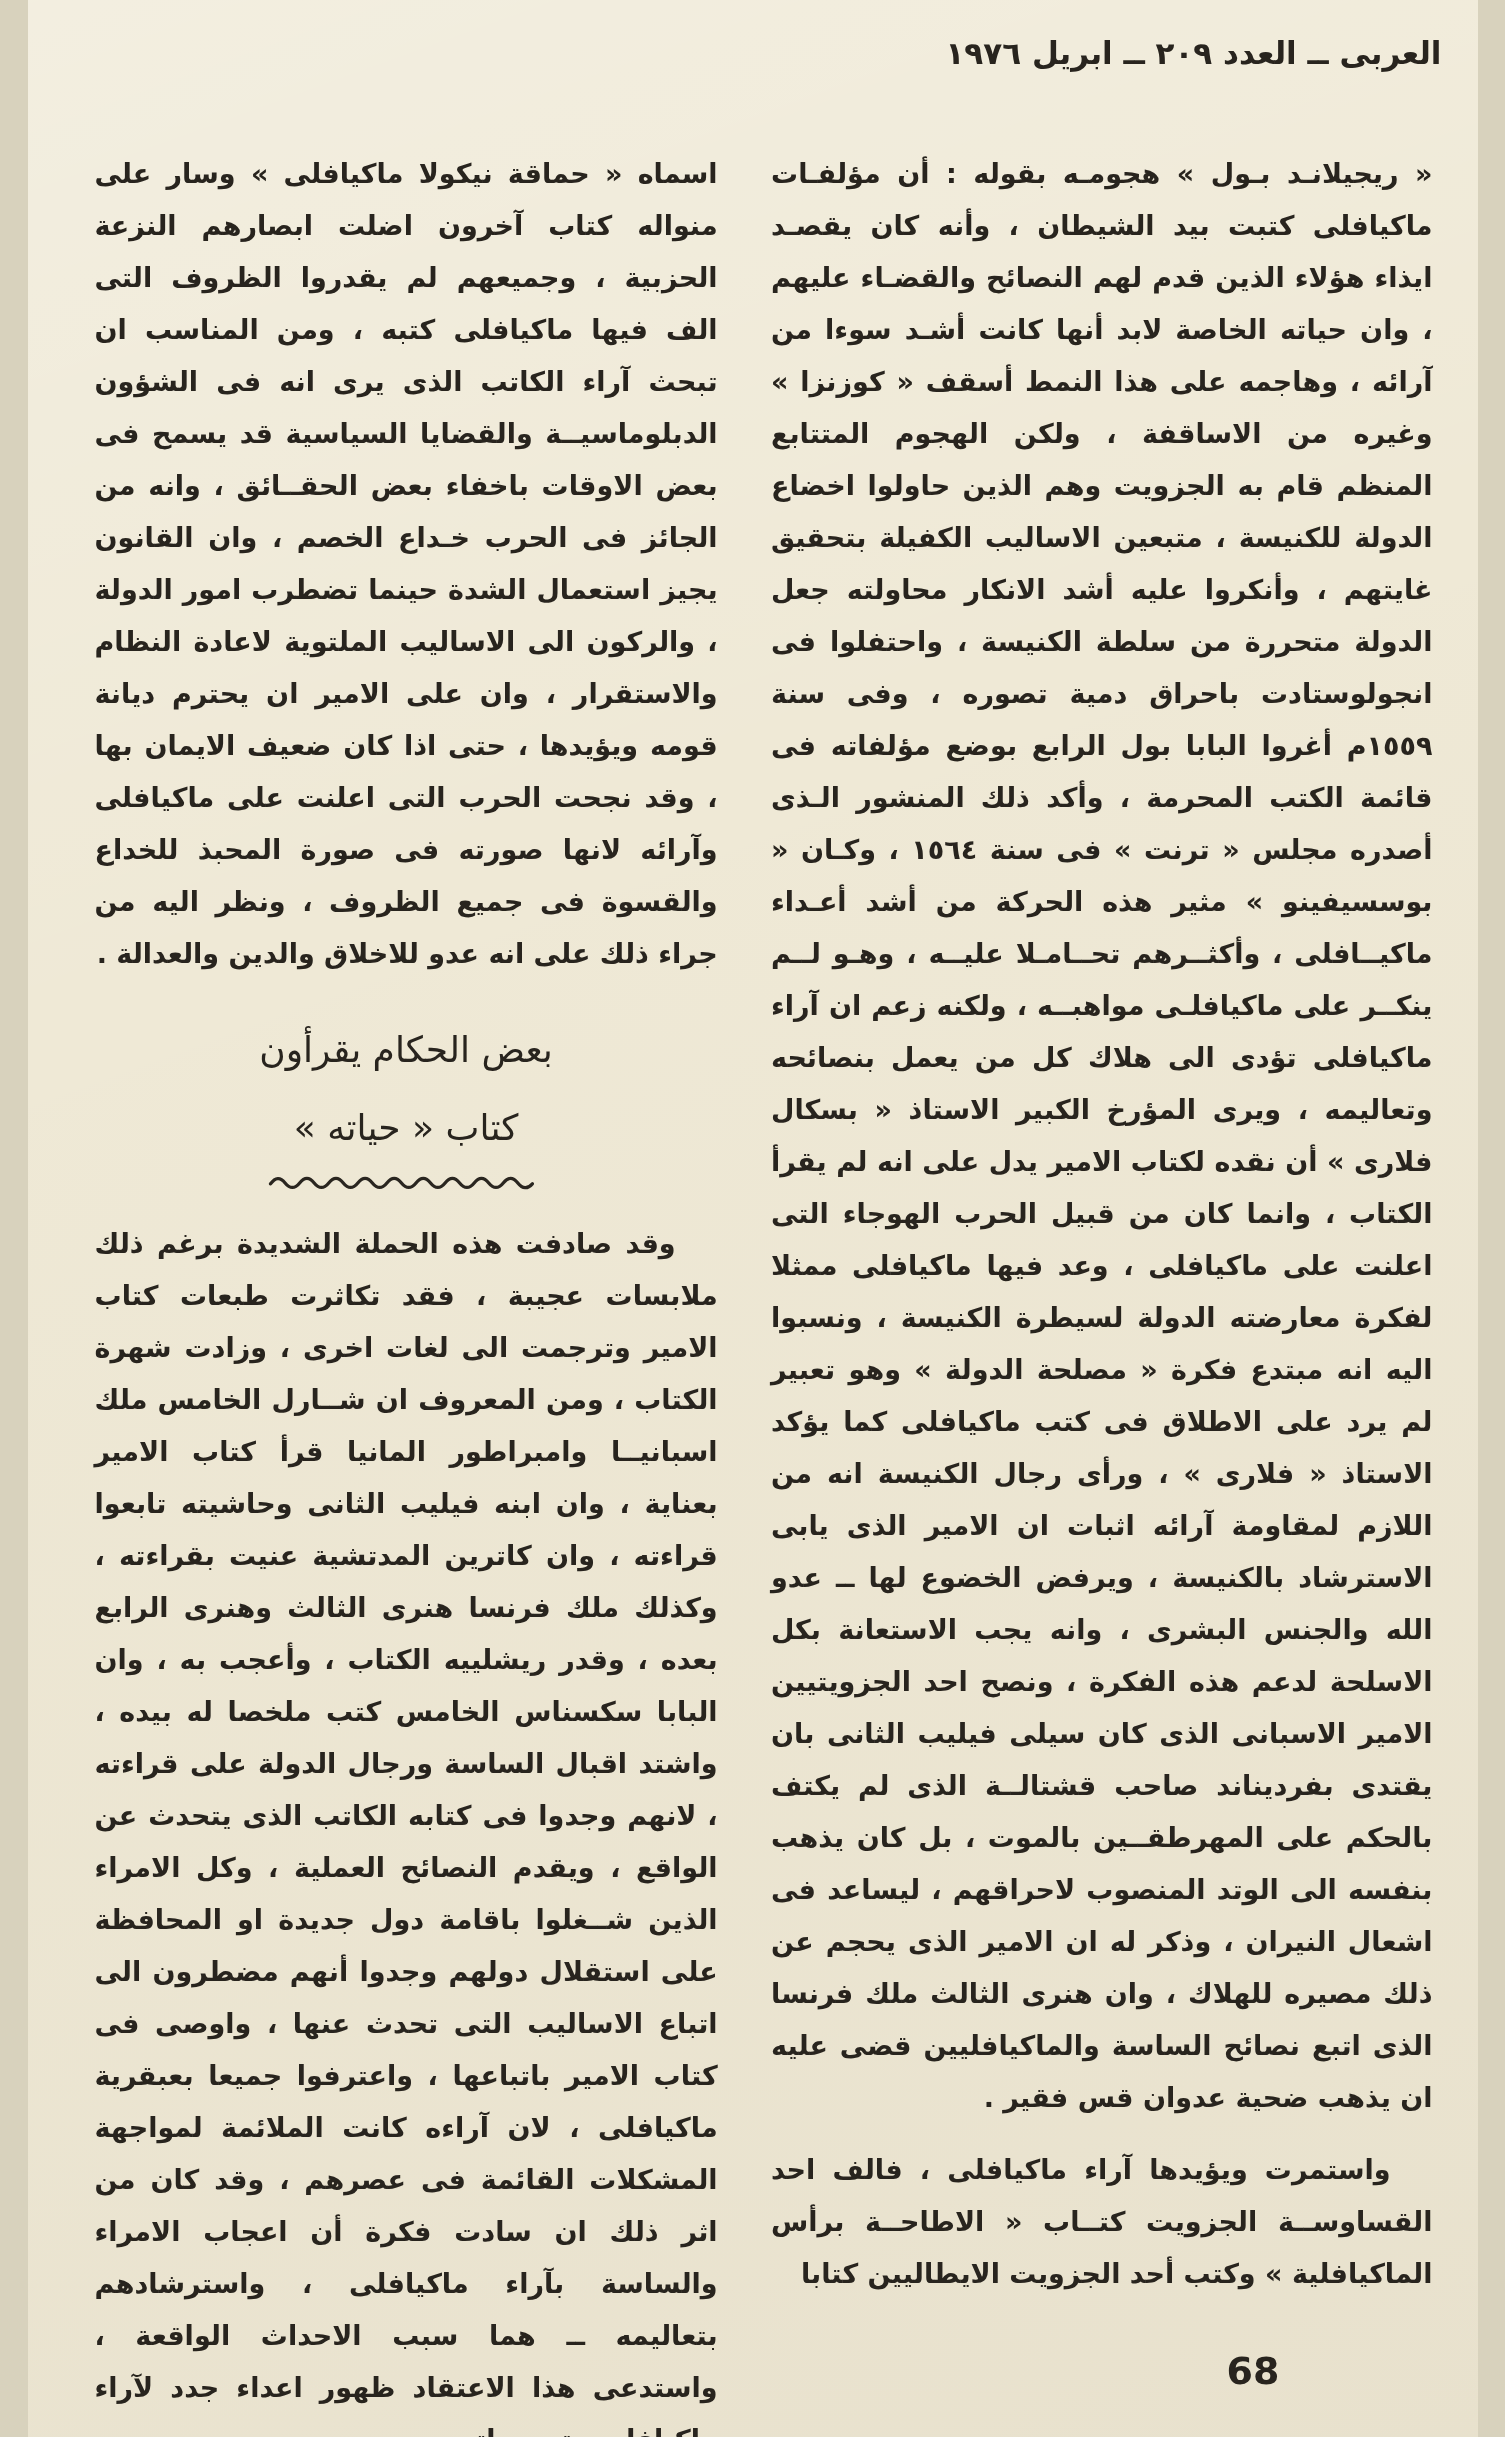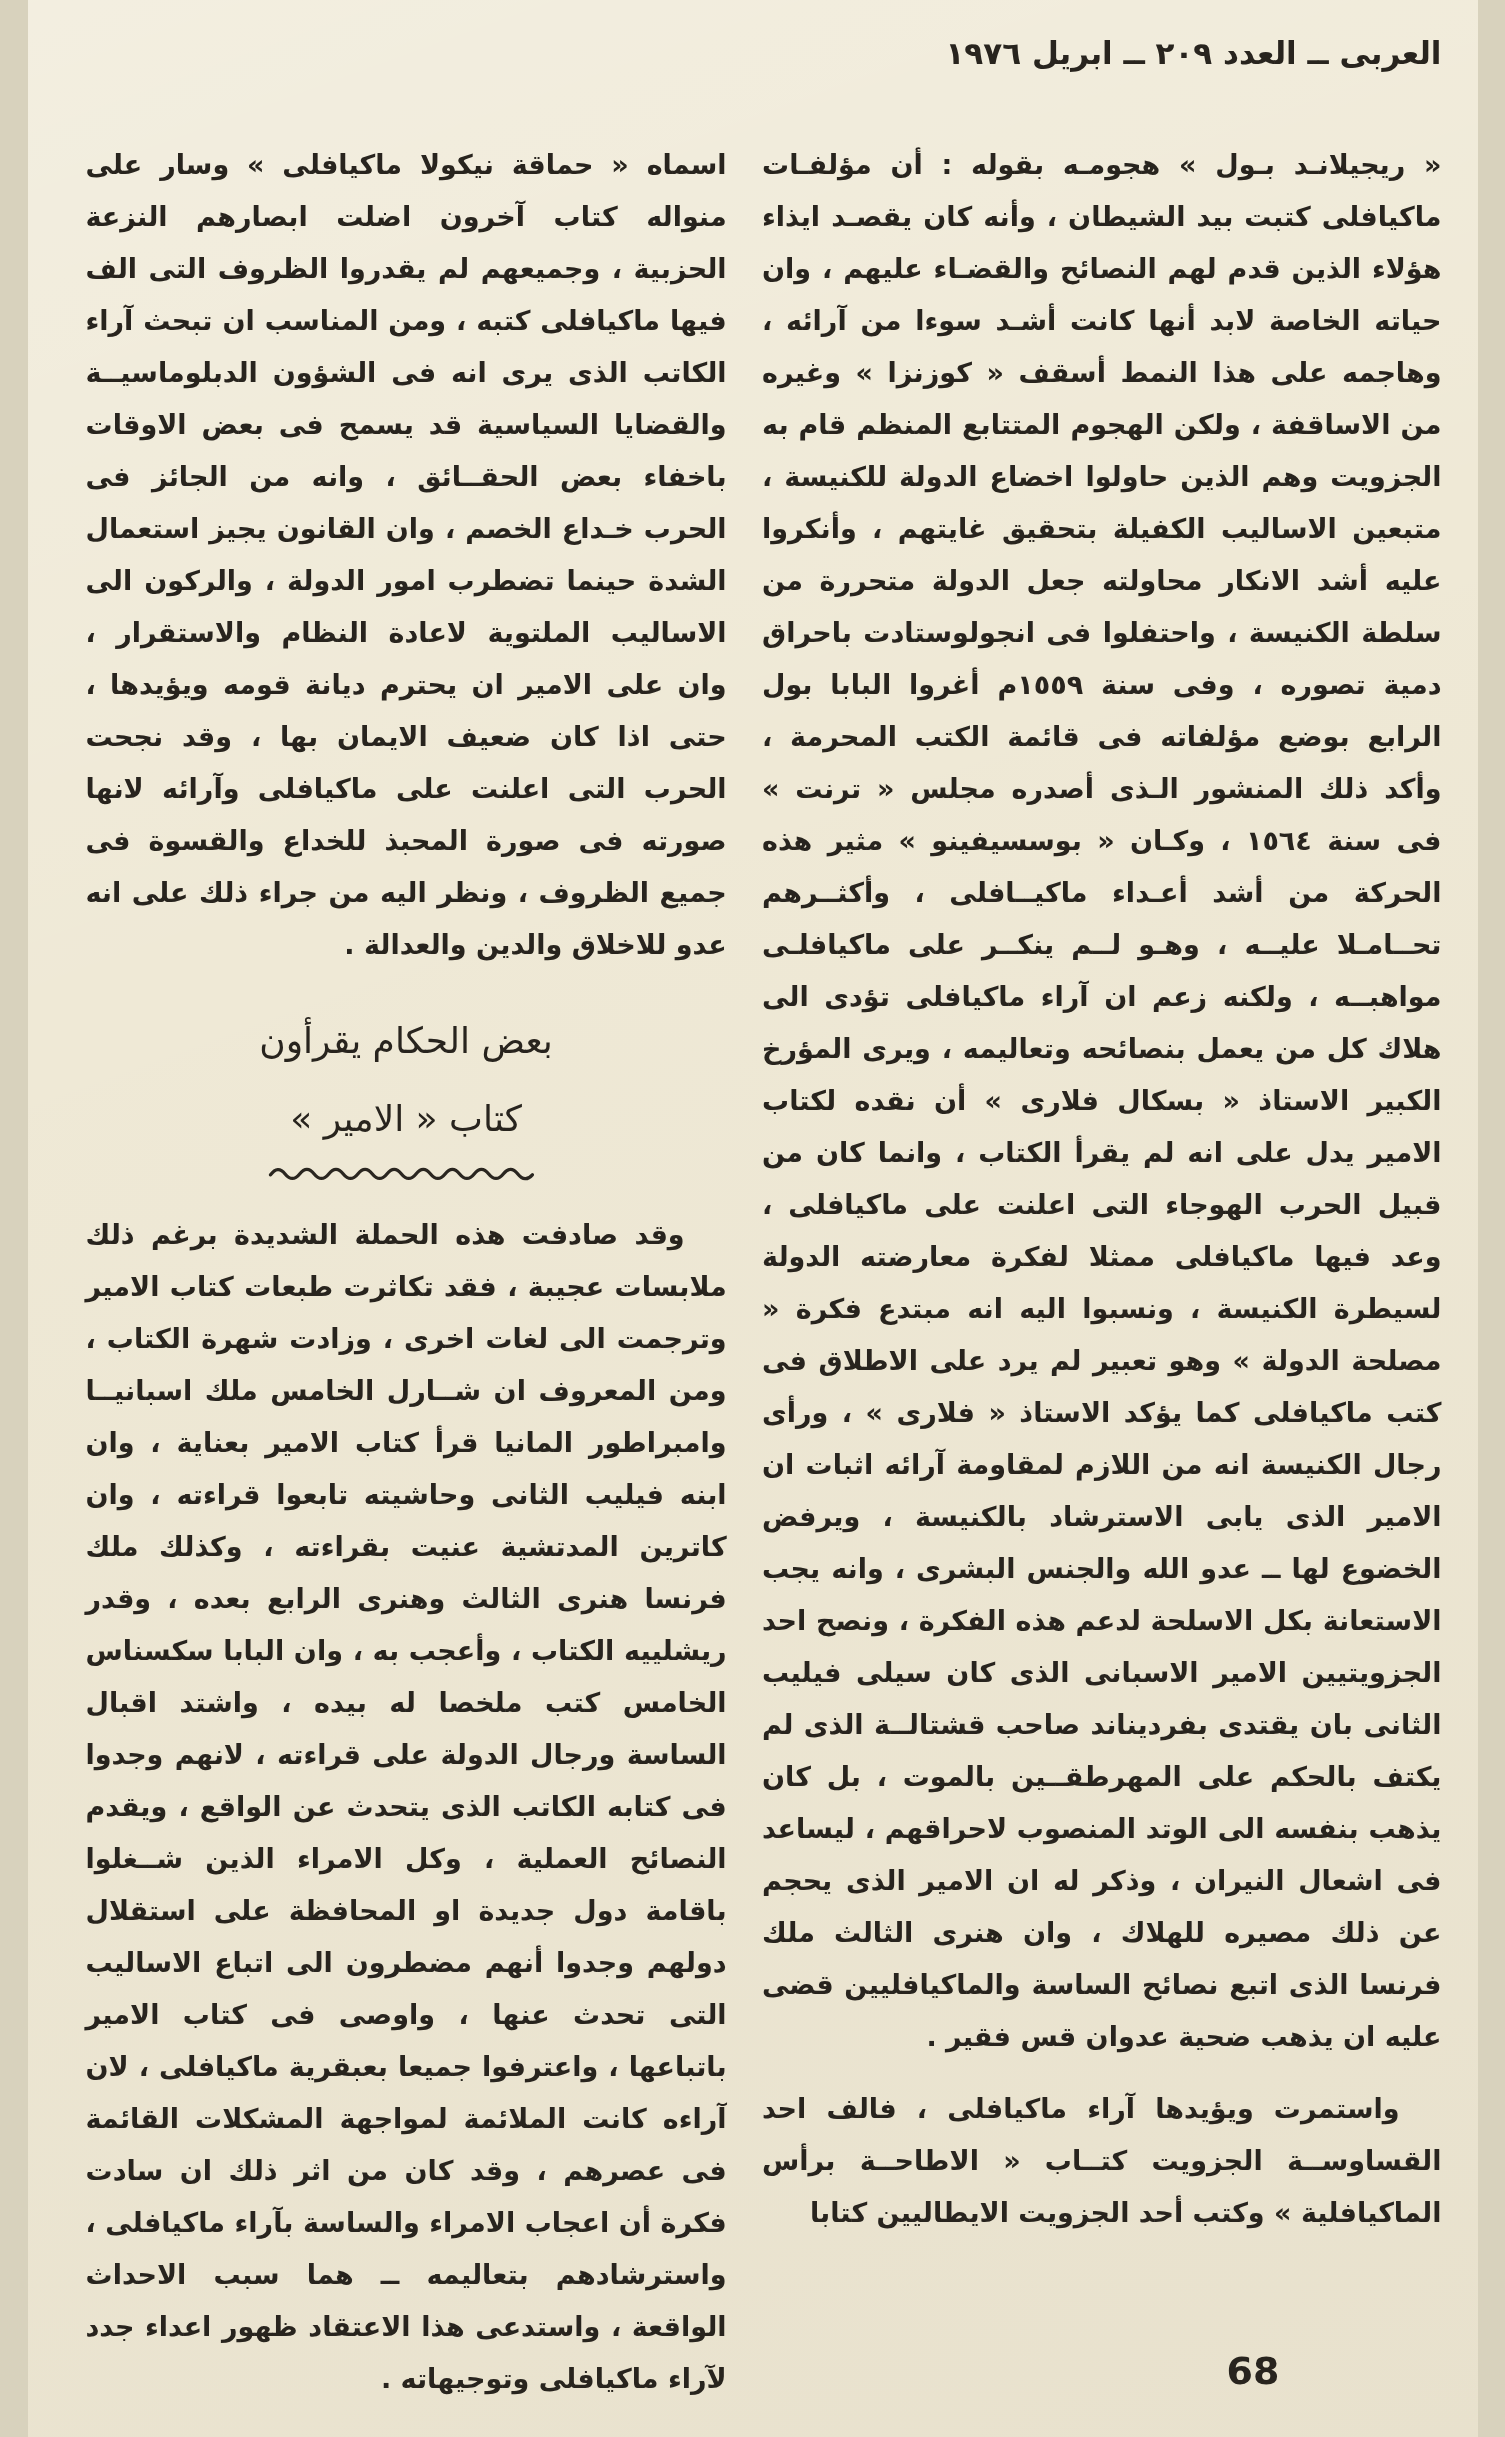--- a/index.html
+++ b/index.html
@@ -44,21 +44,21 @@
   .col{
     flex:1 1 0;
     font-size:27px;
     font-weight:bold;
     line-height:52px;
     text-align:justify;
     text-justify:inter-word;
   }
   .col-right{flex-basis:719px;}
   .col-left{flex-basis:679px;}
-  .col p{margin:5px;}
+  .col p{margin:14px;}
   .col p.indent{text-indent:42px;}
   .col p + p{margin-top:20px;}
   .section-heading{
     margin:31px 0 25.4px 0;
     text-align:center;
     font-size:36px;
     line-height:78px;
     font-weight:normal;
   }
   .section-heading .h-line{display:block;}
@@ -91,21 +91,21 @@
     <div class="col col-right">
       <p>« ريجيلانـد بـول » هجومـه بقوله : أن مؤلفـات ماكيافلى كتبت بيد الشيطان ، وأنه كان يقصـد ايذاء هؤلاء الذين قدم لهم النصائح والقضـاء عليهم ، وان حياته الخاصة لابد أنها كانت أشـد سوءا من آرائه ، وهاجمه على هذا النمط أسقف « كوزنزا » وغيره من الاساقفة ، ولكن الهجوم المتتابع المنظم قام به الجزويت وهم الذين حاولوا اخضاع الدولة للكنيسة ، متبعين الاساليب الكفيلة بتحقيق غايتهم ، وأنكروا عليه أشد الانكار محاولته جعل الدولة متحررة من سلطة الكنيسة ، واحتفلوا فى انجولوستادت باحراق دمية تصوره ، وفى سنة ١٥٥٩م أغروا البابا بول الرابع بوضع مؤلفاته فى قائمة الكتب المحرمة ، وأكد ذلك المنشور الـذى أصدره مجلس « ترنت » فى سنة ١٥٦٤ ، وكـان « بوسسيفينو » مثير هذه الحركة من أشد أعـداء ماكيــافلى ، وأكثــرهم تحــامـلا عليــه ، وهـو لــم ينكــر على ماكيافلـى مواهبــه ، ولكنه زعم ان آراء ماكيافلى تؤدى الى هلاك كل من يعمل بنصائحه وتعاليمه ، ويرى المؤرخ الكبير الاستاذ « بسكال فلارى » أن نقده لكتاب الامير يدل على انه لم يقرأ الكتاب ، وانما كان من قبيل الحرب الهوجاء التى اعلنت على ماكيافلى ، وعد فيها ماكيافلى ممثلا لفكرة معارضته الدولة لسيطرة الكنيسة ، ونسبوا اليه انه مبتدع فكرة « مصلحة الدولة » وهو تعبير لم يرد على الاطلاق فى كتب ماكيافلى كما يؤكد الاستاذ « فلارى » ، ورأى رجال الكنيسة انه من اللازم لمقاومة آرائه اثبات ان الامير الذى يابى الاسترشاد بالكنيسة ، ويرفض الخضوع لها ــ عدو الله والجنس البشرى ، وانه يجب الاستعانة بكل الاسلحة لدعم هذه الفكرة ، ونصح احد الجزويتيين الامير الاسبانى الذى كان سيلى فيليب الثانى بان يقتدى بفرديناند صاحب قشتالــة الذى لم يكتف بالحكم على المهرطقــين بالموت ، بل كان يذهب بنفسه الى الوتد المنصوب لاحراقهم ، ليساعد فى اشعال النيران ، وذكر له ان الامير الذى يحجم عن ذلك مصيره للهلاك ، وان هنرى الثالث ملك فرنسا الذى اتبع نصائح الساسة والماكيافليين قضى عليه ان يذهب ضحية عدوان قس فقير .</p>
       <p class="indent">واستمرت ويؤيدها آراء ماكيافلى ، فالف احد القساوســة الجزويت كتــاب « الاطاحــة برأس الماكيافلية » وكتب أحد الجزويت الايطاليين كتابا</p>
     </div>
 
     <div class="col col-left">
       <p>اسماه « حماقة نيكولا ماكيافلى » وسار على منواله كتاب آخرون اضلت ابصارهم النزعة الحزبية ، وجميعهم لم يقدروا الظروف التى الف فيها ماكيافلى كتبه ، ومن المناسب ان تبحث آراء الكاتب الذى يرى انه فى الشؤون الدبلوماسيــة والقضايا السياسية قد يسمح فى بعض الاوقات باخفاء بعض الحقــائق ، وانه من الجائز فى الحرب خـداع الخصم ، وان القانون يجيز استعمال الشدة حينما تضطرب امور الدولة ، والركون الى الاساليب الملتوية لاعادة النظام والاستقرار ، وان على الامير ان يحترم ديانة قومه ويؤيدها ، حتى اذا كان ضعيف الايمان بها ، وقد نجحت الحرب التى اعلنت على ماكيافلى وآرائه لانها صورته فى صورة المحبذ للخداع والقسوة فى جميع الظروف ، ونظر اليه من جراء ذلك على انه عدو للاخلاق والدين والعدالة .</p>
 
       <div class="section-heading">
         <span class="h-line">بعض الحكام يقرأون</span>
-        <span class="h-line">كتاب « الامير »</span>
+        <span class="h-line">كتاب « حياته »</span>
         <svg class="squiggle" viewBox="0 0 310 22" xmlns="http://www.w3.org/2000/svg" aria-hidden="true">
           <path d="M6,13 q8,-11 16,-1 t16,0 t16,0 t16,0 t16,0 t16,0 t16,0 t16,0 t16,0 t16,0 t16,0 t16,0 t16,0 t16,0 t16,0 t16,0 t16,0 t16,1" fill="none" stroke="#2a2620" stroke-width="3.6" stroke-linecap="round"></path>
         </svg>
       </div>
 
       <p class="indent">وقد صادفت هذه الحملة الشديدة برغم ذلك ملابسات عجيبة ، فقد تكاثرت طبعات كتاب الامير وترجمت الى لغات اخرى ، وزادت شهرة الكتاب ، ومن المعروف ان شــارل الخامس ملك اسبانيــا وامبراطور المانيا قرأ كتاب الامير بعناية ، وان ابنه فيليب الثانى وحاشيته تابعوا قراءته ، وان كاترين المدتشية عنيت بقراءته ، وكذلك ملك فرنسا هنرى الثالث وهنرى الرابع بعده ، وقدر ريشلييه الكتاب ، وأعجب به ، وان البابا سكسناس الخامس كتب ملخصا له بيده ، واشتد اقبال الساسة ورجال الدولة على قراءته ، لانهم وجدوا فى كتابه الكاتب الذى يتحدث عن الواقع ، ويقدم النصائح العملية ، وكل الامراء الذين شــغلوا باقامة دول جديدة او المحافظة على استقلال دولهم وجدوا أنهم مضطرون الى اتباع الاساليب التى تحدث عنها ، واوصى فى كتاب الامير باتباعها ، واعترفوا جميعا بعبقرية ماكيافلى ، لان آراءه كانت الملائمة لمواجهة المشكلات القائمة فى عصرهم ، وقد كان من اثر ذلك ان سادت فكرة أن اعجاب الامراء والساسة بآراء ماكيافلى ، واسترشادهم بتعاليمه ــ هما سبب الاحداث الواقعة ، واستدعى هذا الاعتقاد ظهور اعداء جدد لآراء ماكيافلى وتوجيهاته .</p>
     </div>
 
   </div>
 

